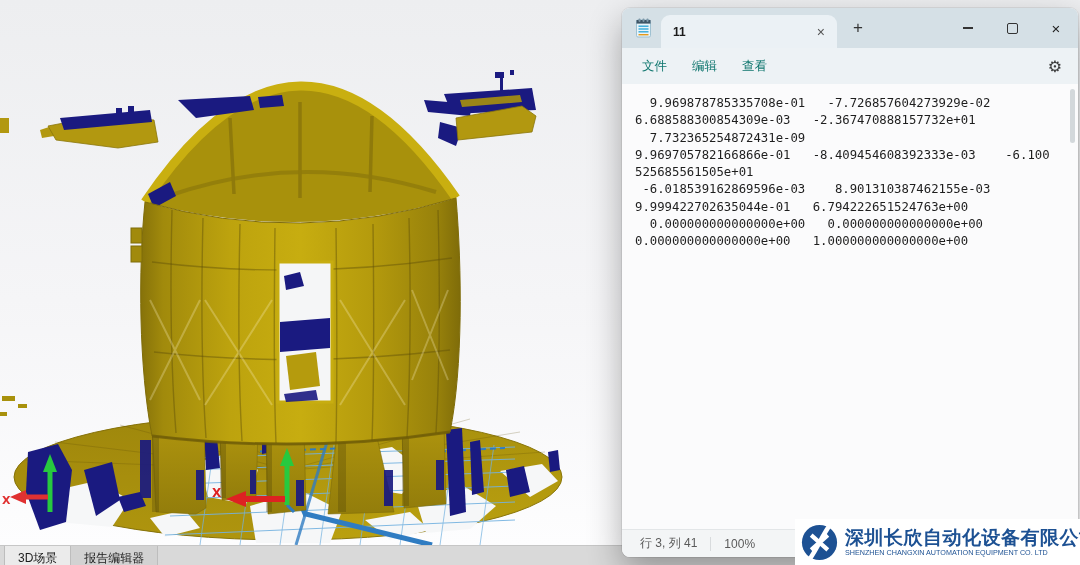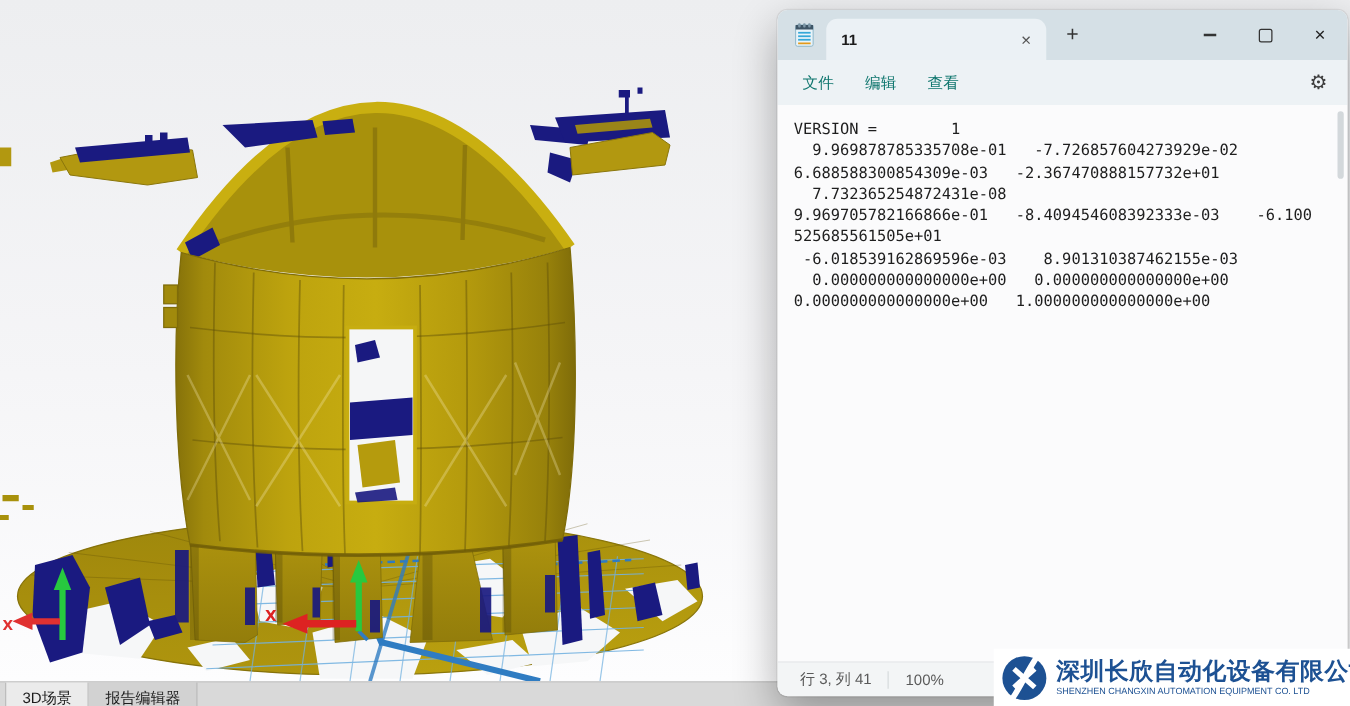--- a/index.html
+++ b/index.html
@@ -270,27 +270,27 @@
     </div>
 
     <div class="menubar">
       <div class="menu-item">文件</div>
       <div class="menu-item">编辑</div>
       <div class="menu-item">查看</div>
       <div class="gear">⚙</div>
     </div>
 
     <div class="npcontent">
-      <div class="npline">VERSION =        1</div>
       <div class="npline">  9.969878785335708e-01   -7.726857604273929e-02</div>
       <div class="npline">6.688588300854309e-03   -2.367470888157732e+01</div>
-      <div class="npline">  7.732365254872431e-08</div>
+      <div class="npline">  7.732365254872431e-09</div>
       <div class="npline">9.969705782166866e-01   -8.409454608392333e-03    -6.100</div>
       <div class="npline">525685561505e+01</div>
       <div class="npline"> -6.018539162869596e-03    8.901310387462155e-03</div>
+      <div class="npline">9.999422702635044e-01   6.794222651524763e+00</div>
       <div class="npline">  0.000000000000000e+00   0.000000000000000e+00</div>
       <div class="npline">0.000000000000000e+00   1.000000000000000e+00</div>
       <div class="npscroll">
         <div class="npthumb"></div>
       </div>
     </div>
 
     <div class="statusbar">
       <span class="st">行 3, 列 41</span>
       <div class="sep"></div>

